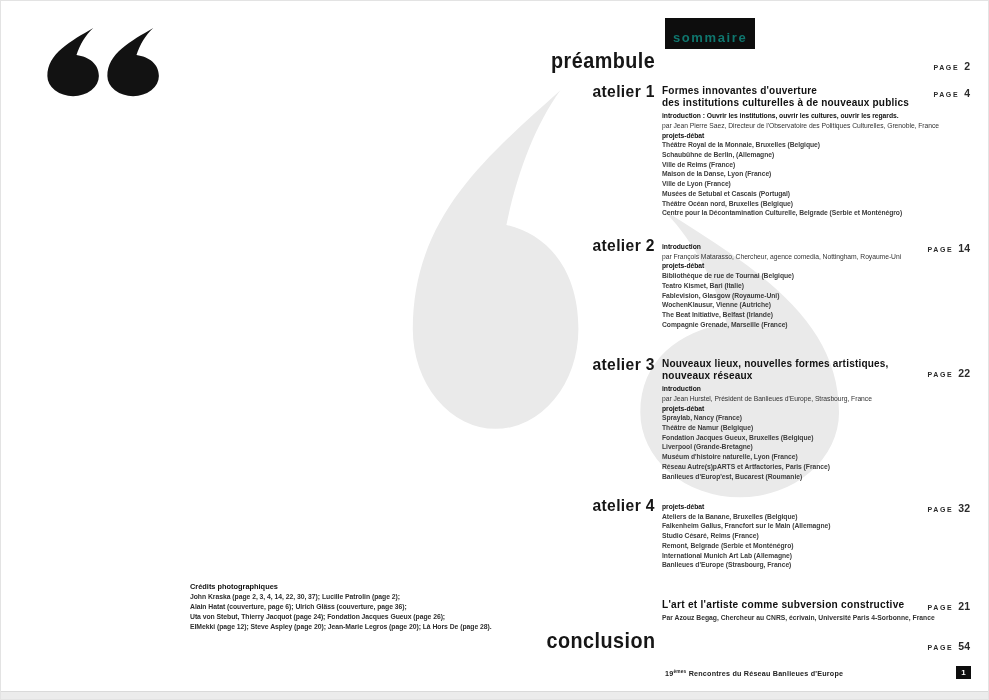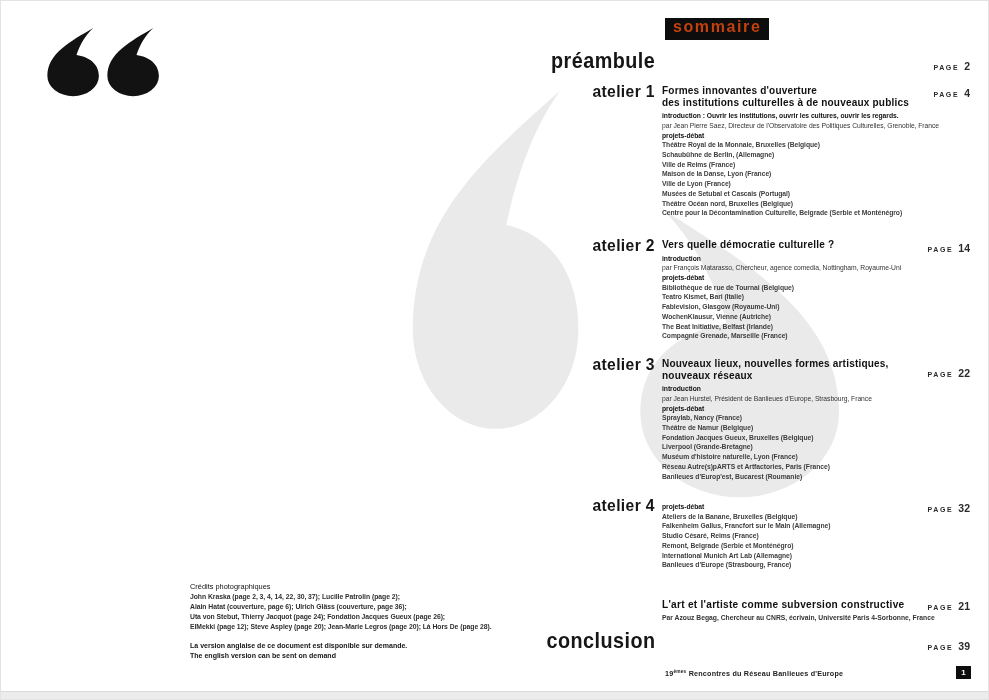--- a/index.html
+++ b/index.html
@@ -12,22 +12,22 @@
   .wm{position:absolute;left:0;top:0;z-index:0;}
 
   .quote-icon{position:absolute;left:44px;top:27px;z-index:2;}
 
   .title-block{position:absolute;left:127px;top:42px;z-index:2;color:#1b1b1b;}
   .t-line{font-weight:700;font-size:18.5px;line-height:28.5px;letter-spacing:.4px;
           transform:scaleX(.86);transform-origin:0 0;white-space:nowrap;}
   .subtitle{margin-top:3px;font-style:italic;font-weight:400;font-size:13px;letter-spacing:.5px;
             transform:scaleX(.9);transform-origin:0 0;white-space:nowrap;color:#222;}
 
-  .sommaire{position:absolute;left:665px;top:18px;background:#0d0d0d;color:#c2410c;
-            font-weight:700;font-size:16px;letter-spacing:1.6px;padding:0 8px 4px;z-index:2;}
+  .sommaire{position:absolute;left:665px;top:18px;background:#0d0d0d;color:#0f766e;
+            font-weight:700;font-size:13px;letter-spacing:1.6px;padding:12px 8px 4px;z-index:2;}
 
   .sec{position:absolute;left:0;width:989px;z-index:2;}
   .sec-label{position:absolute;right:334px;top:0;font-weight:700;color:#161616;white-space:nowrap;
              transform:scaleX(.92);transform-origin:100% 0;}
   .sec-label.big{font-size:21.5px;line-height:22px;letter-spacing:.5px;}
   .sec-label.mid{font-size:17px;line-height:18px;letter-spacing:.4px;}
   .sec-page{position:absolute;right:19px;display:flex;align-items:baseline;gap:5px;color:#2b2b2b;}
   .pw{font-size:7px;font-weight:700;letter-spacing:1.6px;}
   .pn{font-size:10.5px;font-weight:700;}
   .sec-body{position:absolute;left:662px;top:2px;width:315px;}
@@ -38,21 +38,21 @@
           transform:scaleX(.94);transform-origin:0 0;color:#333;font-weight:400;}
   .ml.bold{font-weight:700;color:#101010;}
   .it{font-weight:700;color:#3d3d3d;}
 
   .art-title{font-size:11.5px;line-height:12px;font-weight:700;letter-spacing:.3px;color:#111;
              transform:scaleX(.88);transform-origin:0 0;white-space:nowrap;}
   .art-byline{margin-top:3px;font-size:7.2px;font-weight:700;color:#333;
               transform:scaleX(.94);transform-origin:0 0;white-space:nowrap;}
 
   .credits{position:absolute;left:190px;top:582px;z-index:2;}
-  .credits-title{font-size:7.4px;font-weight:400;line-height:10px;color:#111;}
+  .credits-title{font-size:7.4px;font-weight:700;line-height:10px;color:#111;}
   .cl{font-size:7.2px;line-height:9.9px;font-weight:700;letter-spacing:-.05px;white-space:nowrap;
       transform:scaleX(.95);transform-origin:0 0;color:#2e2e2e;}
   .credits-note{margin-top:9px;}
   .nl{font-size:7.4px;line-height:10px;font-weight:700;white-space:nowrap;
       transform:scaleX(.95);transform-origin:0 0;color:#151515;}
 
   .footer-note{position:absolute;left:665px;top:669px;font-size:7.2px;font-weight:700;
                letter-spacing:.2px;color:#222;white-space:nowrap;z-index:2;}
   .footer-note sup{font-size:4.8px;}
   .page-badge{position:absolute;left:956px;top:666px;width:15px;height:13px;background:#0d0d0d;
@@ -117,23 +117,20 @@
     </div>
   </section>
 
   <section class="sec" style="top:237px">
     <div class="sec-label mid">atelier 2</div>
     <div class="sec-page" style="top:5px">
       <span class="pw">PAGE</span>
       <span class="pn">14</span>
     </div>
     <div class="sec-body">
-      <div class="sec-title">
-          <div class="tl">Vers quelle démocratie culturelle ?</div>
-        </div>
       <div class="sec-meta">
           <div class="ml bold">introduction</div>
           <div class="ml">par François Matarasso, Chercheur, agence comedia, Nottingham, Royaume-Uni</div>
           <div class="ml bold">projets-débat</div>
         </div>
       <div class="sec-items">
           <div class="it">Bibliothèque de rue de Tournai (Belgique)</div>
           <div class="it">Teatro Kismet, Bari (Italie)</div>
           <div class="it">Fablevision, Glasgow (Royaume-Uni)</div>
           <div class="it">WochenKlausur, Vienne (Autriche)</div>
@@ -200,36 +197,32 @@
     <div class="sec-body" style="top:0">
       <div class="art-title">L'art et l'artiste comme subversion constructive</div>
       <div class="art-byline">Par Azouz Begag, Chercheur au CNRS, écrivain, Université Paris 4-Sorbonne, France</div>
     </div>
   </section>
 
   <section class="sec" style="top:630px">
     <div class="sec-label big">conclusion</div>
     <div class="sec-page" style="top:10px">
       <span class="pw">PAGE</span>
-      <span class="pn">39</span>
+      <span class="pn">54</span>
     </div>
   </section>
 
   <div class="credits">
     <div class="credits-title">Crédits photographiques</div>
     <div class="credits-lines">
         <div class="cl">John Kraska (page 2, 3, 4, 14, 22, 30, 37); Lucille Patrolin (page 2);</div>
         <div class="cl">Alain Hatat (couverture, page 6); Ulrich Gläss (couverture, page 36);</div>
         <div class="cl">Uta von Stebut, Thierry Jacquot (page 24); Fondation Jacques Gueux (page 26);</div>
         <div class="cl">ElMekki (page 12); Steve Aspley (page 20); Jean-Marie Legros (page 20); Là Hors De (page 28).</div>
       </div>
-    <div class="credits-note">
-        <div class="nl">La version anglaise de ce document est disponible sur demande.</div>
-        <div class="nl">The english version can be sent on demand</div>
-      </div>
   </div>
 
   <div class="footer-note"><span>19</span><sup>èmes</sup><span> Rencontres du Réseau Banlieues d'Europe</span></div>
   <div class="page-badge">1</div>
 
   <div class="bottom-strip"></div>
   <div class="edge"></div>
 </div>
 
 </body></html>

